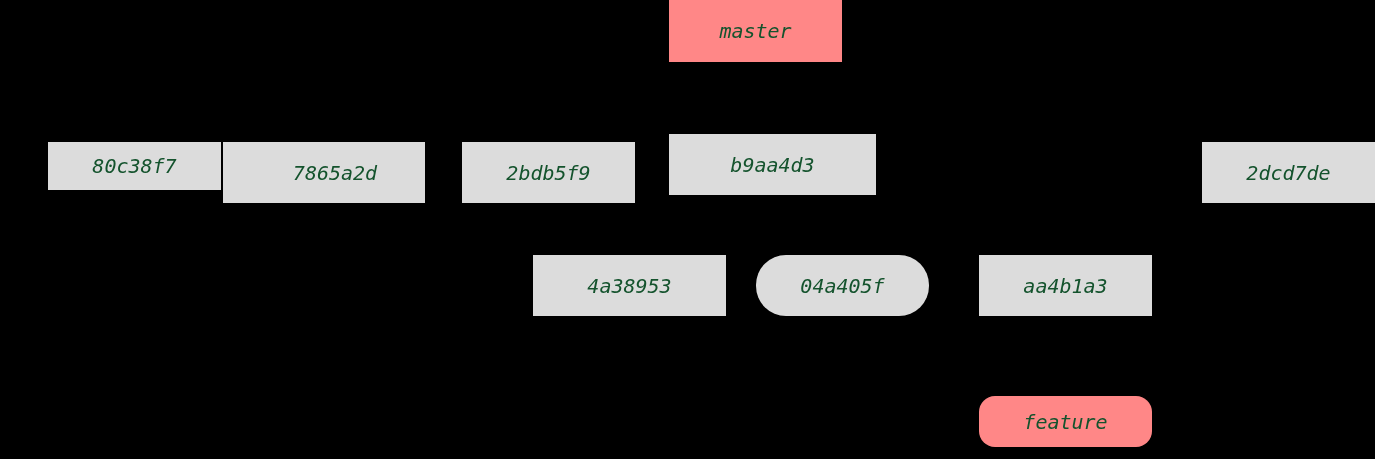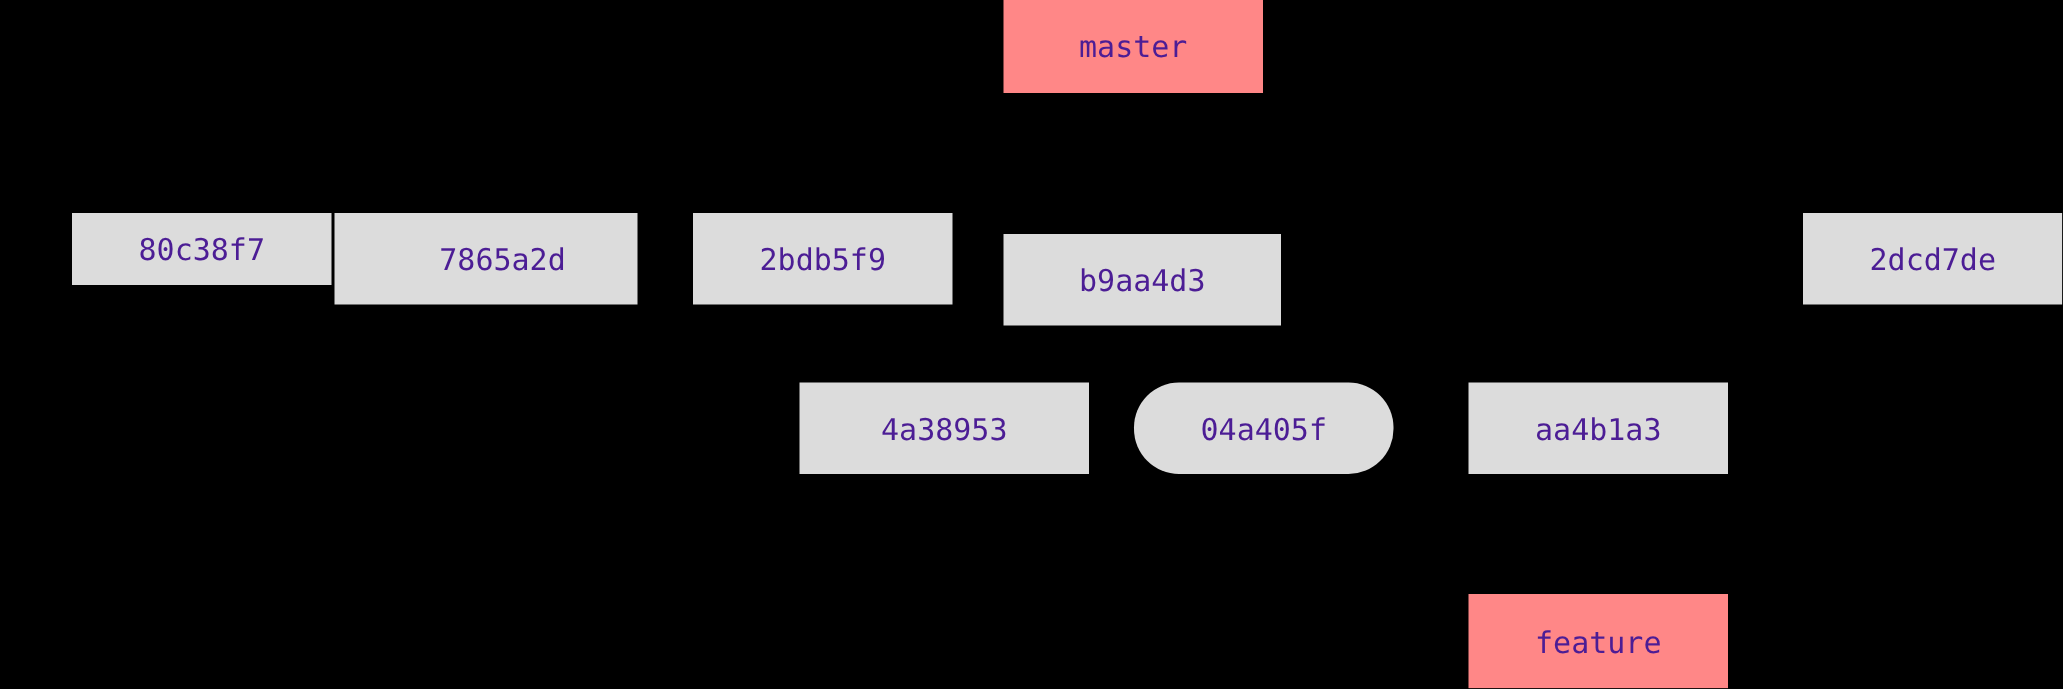--- a/index.html
+++ b/index.html
@@ -14,23 +14,24 @@
     background: #000000;
     overflow: hidden;
     font-family: "DejaVu Sans Mono", "Liberation Mono", monospace;
   }
   .box {
     position: absolute;
     display: flex;
     align-items: center;
     justify-content: center;
     font-size: 20px;
-    color: #4c1d95;
+    color: #14532d;
     white-space: nowrap;
     box-sizing: border-box;
+    font-style: italic;
   }
   .commit-box {
     background: #dcdcdc;
   }
   .branch-label {
     background: #ff8787;
   }
 </style>
 </head>
 <body>
@@ -46,37 +47,37 @@
   </div>
 
   <div class="box commit-box" style="left:223px; top:142px; width:202px; height:61px;padding-left:22px;">
     <span>7865a2d</span>
   </div>
 
   <div class="box commit-box" style="left:446px; top:142px; width:173px; height:61px;margin-left:16px;">
     <span>2bdb5f9</span>
   </div>
 
-  <div class="box commit-box" style="left:669px; top:156px; width:185px; height:61px;text-align:center;">
+  <div class="box commit-box" style="left:669px; top:134px; width:207px; height:61px;text-align:center;">
     <span>b9aa4d3</span>
   </div>
 
   <div class="box commit-box" style="left:1202px; top:142px; width:173px; height:61px;">
     <span>2dcd7de</span>
   </div>
 
   <div class="box commit-box" style="left:533px; top:255px; width:193px; height:61px;">
     <span>4a38953</span>
   </div>
 
   <div class="box commit-box" style="left:756px; top:255px; width:173px; height:61px;border-radius:30px;">
     <span>04a405f</span>
   </div>
 
   <div class="box commit-box" style="left:979px; top:255px; width:173px; height:61px;">
     <span>aa4b1a3</span>
   </div>
 
-  <div class="box branch-label" style="left:979px; top:396px; width:173px; height:63px;">
+  <div class="box branch-label" style="left:979px; top:396px; width:173px; height:51px;border-radius:16px;">
     <span>feature</span>
   </div>
 
 </div>
 
 </body></html>

